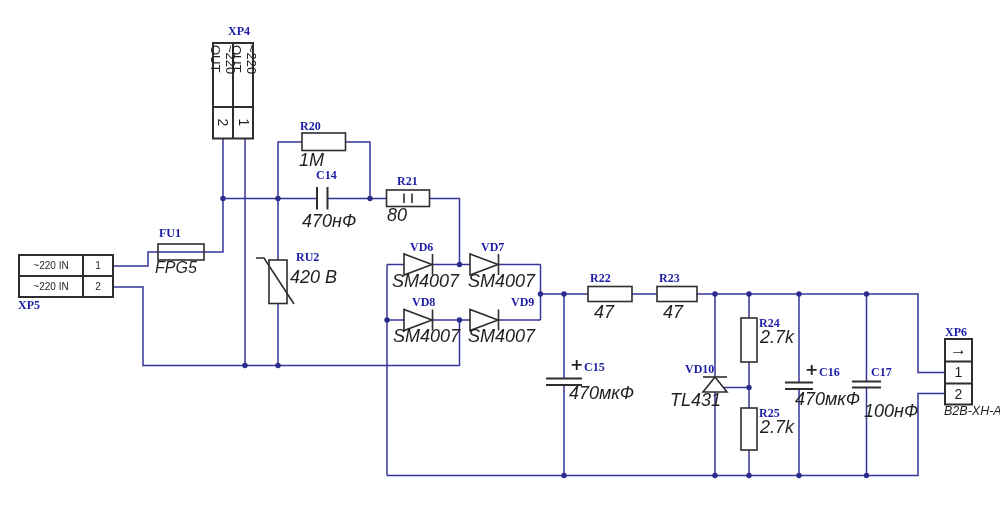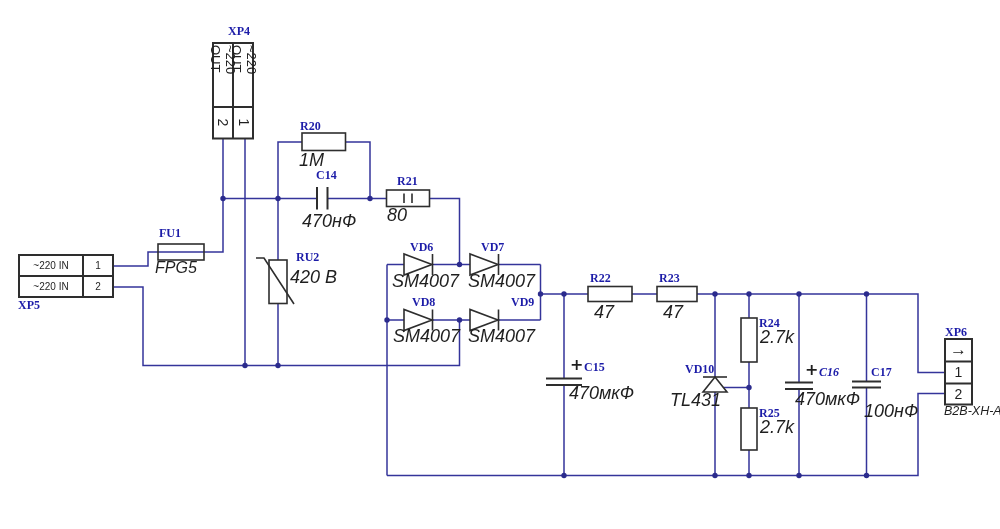--- a/index.html
+++ b/index.html
@@ -172,21 +172,21 @@
   <div class="lbl ref" style="left:412px;top:296px;">VD8</div>
   <div class="lbl ref" style="left:483px;top:296px;margin-left:28px;">VD9</div>
   <div class="lbl ref" style="left:590px;top:272px;">R22</div>
   <div class="lbl ref" style="left:659px;top:272px;">R23</div>
   <div class="lbl plus" style="left:570px;top:357px;">+</div>
   <div class="lbl ref" style="left:584px;top:361px;">C15</div>
   <div class="lbl ref" style="left:685px;top:363px;">VD10</div>
   <div class="lbl ref" style="left:759px;top:317px;">R24</div>
   <div class="lbl ref" style="left:759px;top:407px;">R25</div>
   <div class="lbl plus" style="left:805px;top:362px;">+</div>
-  <div class="lbl ref" style="left:819px;top:366px;font-style:italic;">C16</div>
+  <div class="lbl ref" style="left:819px;top:366px;">C16</div>
   <div class="lbl ref" style="left:871px;top:366px;">C17</div>
 
   <div class="lbl val" style="left:155px;top:260px;font-size:16px;">FPG5</div>
   <div class="lbl val" style="left:299px;top:151px;">1M</div>
   <div class="lbl val" style="left:302px;top:212px;">470нФ</div>
   <div class="lbl val" style="left:387px;top:206px;">80</div>
   <div class="lbl val" style="left:290px;top:268px;">420 В</div>
   <div class="lbl val" style="left:392px;top:272px;">SM4007</div>
   <div class="lbl val" style="left:468px;top:272px;">SM4007</div>
   <div class="lbl val" style="left:393px;top:327px;">SM4007</div>

